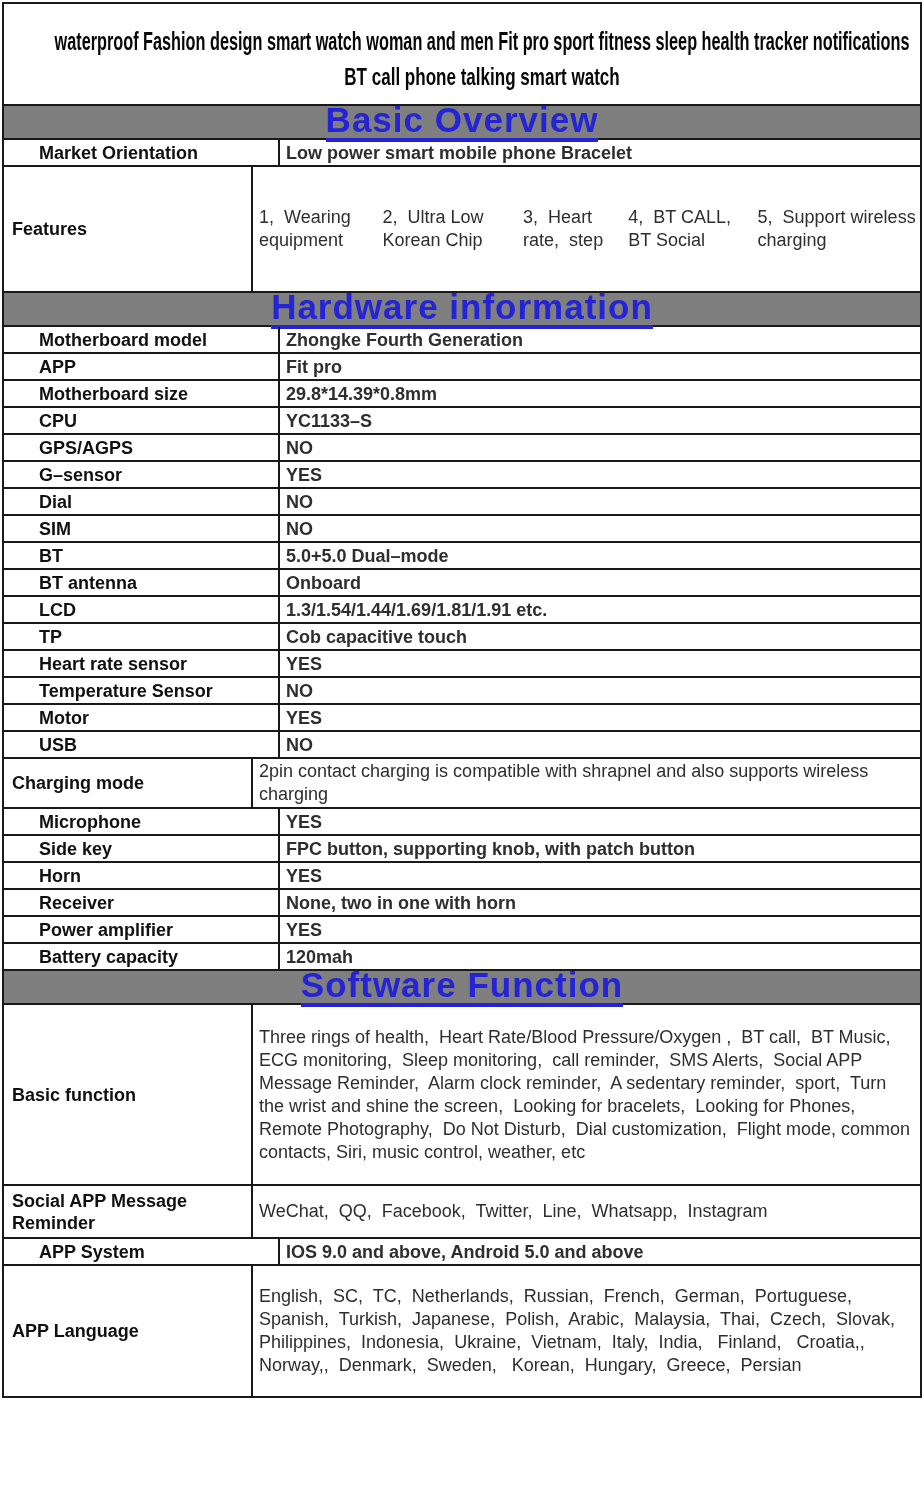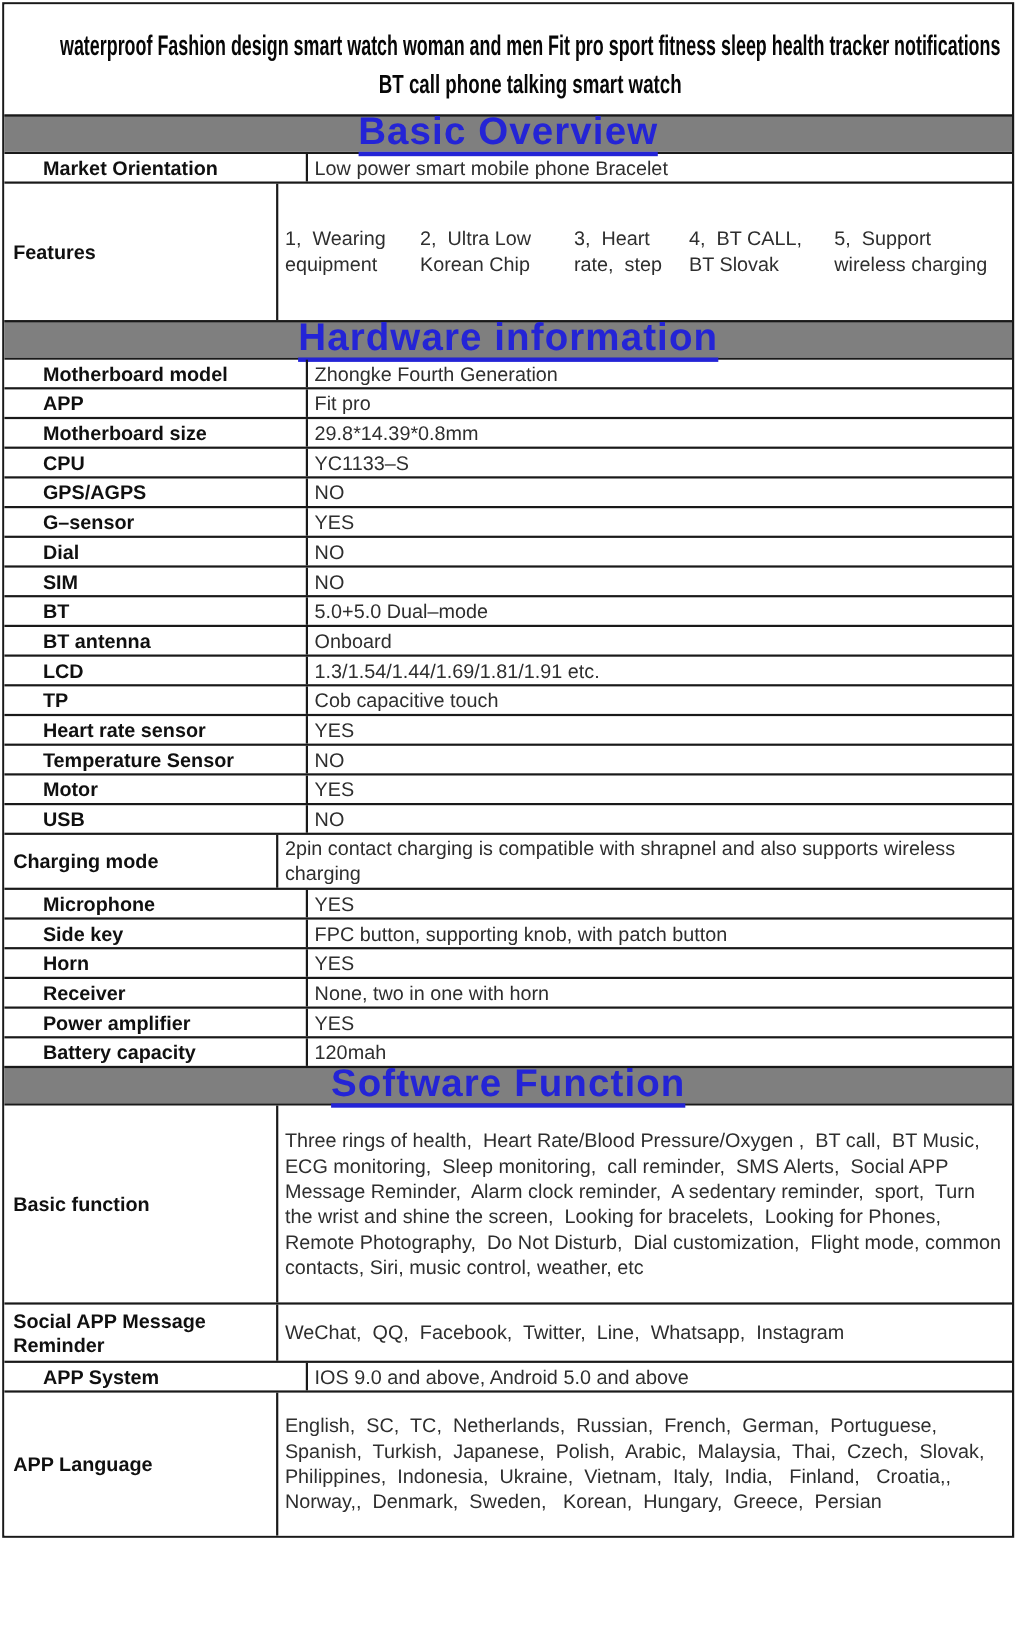--- a/index.html
+++ b/index.html
@@ -65,21 +65,21 @@
   .cell-value {
     flex:1 1 auto;
     box-sizing:border-box;
     padding:1px 4px 1px 6px;
     display:flex; align-items:center;
     font-size:18px; line-height:24px;
     color:#2e2e2e;
     overflow:hidden;
   }
   .cell-value .value-text { white-space:pre-wrap; }
-  .single .cell-value { line-height:20px; }
+  .single .cell-value { line-height:20px;font-weight:bold; }
   .features-lines { display:flex; }
   .features-lines .feature-line { display:block; line-height:23px; white-space:pre-wrap; }
   .wrap .cell-value { line-height:23px; }
   svg text { font-family:"Liberation Sans","DejaVu Sans",sans-serif; }
 </style>
 </head>
 <body>
 
 <div class="sheet">
   <div class="frame">
@@ -102,21 +102,21 @@
         </div>
     </div>
 
     <div class="row h126">
       <div class="cell-label">Features</div>
       <div class="cell-value">
         <div class="features-lines">
           <span class="feature-line">1,  Wearing equipment</span>
           <span class="feature-line">2,  Ultra Low Korean Chip</span>
           <span class="feature-line">3,  Heart rate,  step</span>
-          <span class="feature-line">4,  BT CALL,  BT Slovak</span>
+          <span class="feature-line">4,  BT CALL,  BT Social</span>
           <span class="feature-line">5,  Support wireless charging</span>
         </div>
       </div>
     </div>
 
     <div class="section-bar">
       <span class="section-heading">Hardware information</span>
     </div>
 
     <div class="row h27 single">

